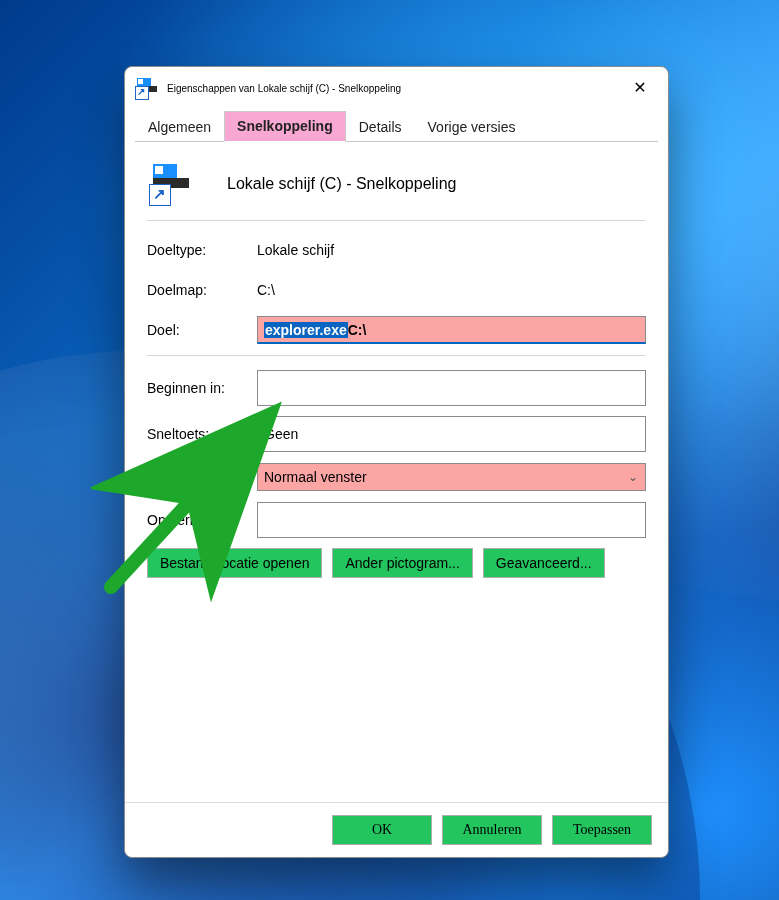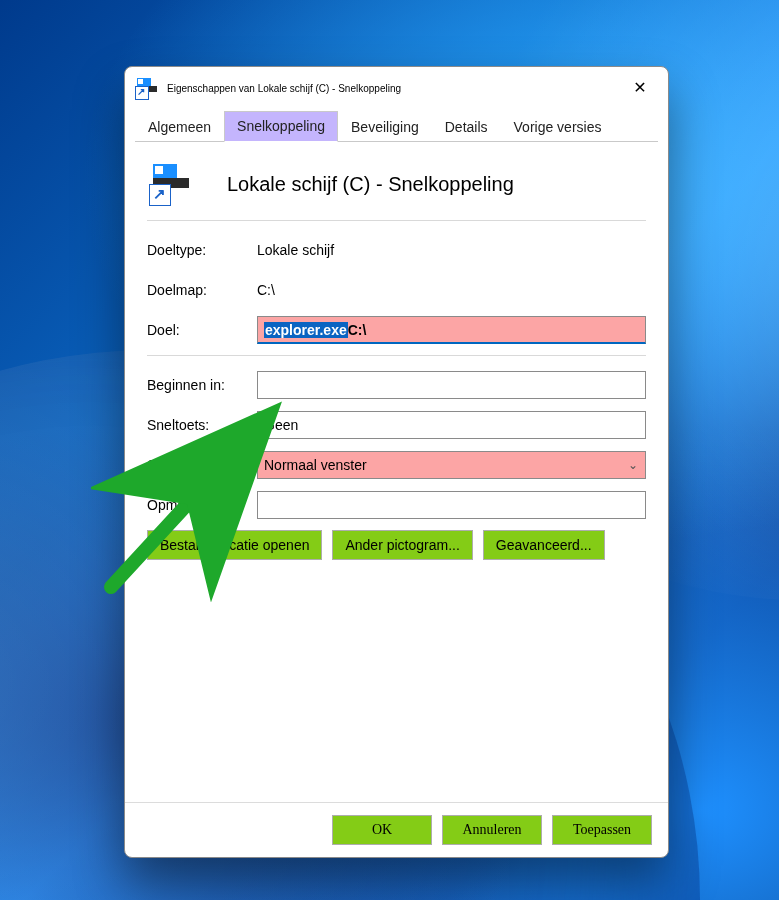--- a/index.html
+++ b/index.html
@@ -28,49 +28,49 @@
 
   .shortcut-file-icon{position:relative;width:24px;height:24px;flex:0 0 24px;}
   .shortcut-file-icon .drv-top{position:absolute;left:2px;top:2px;width:14px;height:8px;background:#1a8fff;}
   .shortcut-file-icon .drv-top::before{content:"";position:absolute;left:1px;top:1px;width:5px;height:5px;background:#fff;}
   .shortcut-file-icon .drv-bot{position:absolute;left:2px;top:10px;width:20px;height:6px;background:#2b2b2b;}
   .shortcut-file-icon .arrow{position:absolute;left:0;bottom:0;width:12px;height:12px;background:#fff;border:1px solid #1a62c8;}
   .shortcut-file-icon .arrow::after{content:"↗";position:absolute;left:1px;top:-1px;font-size:10px;color:#1a62c8;font-weight:bold;}
 
   .tabs{display:flex;align-items:flex-end;padding:0 10px;height:32px;}
   .tab{padding:6px 12px 7px;font-size:14px;color:#222;cursor:default;border:1px solid transparent;border-bottom:none;position:relative;top:1px;}
-  .tab.active{background:#c4b5fd;border-color:#c9c9c9;border-bottom:1px solid #fff;z-index:2;}
+  .tab.active{background:#f9a8d4;border-color:#c9c9c9;border-bottom:1px solid #fff;z-index:2;font-weight:bold;}
   .tabline{height:1px;background:#c9c9c9;margin:0 10px;}
 
   .tabbody{flex:1;padding:14px 22px 0 22px;position:relative;}
 
   .hdr{display:flex;align-items:center;margin:6px 0 14px 2px;}
   .big-icon{position:relative;width:44px;height:44px;flex:0 0 44px;margin-right:34px;}
   .big-icon .drv-top{position:absolute;left:4px;top:2px;width:24px;height:14px;background:#1a8fff;}
   .big-icon .drv-top::before{content:"";position:absolute;left:2px;top:2px;width:8px;height:8px;background:#fff;}
   .big-icon .drv-bot{position:absolute;left:4px;top:16px;width:36px;height:10px;background:#2b2b2b;}
   .big-icon .arrow{position:absolute;left:0;bottom:0;width:20px;height:20px;background:#fff;border:1px solid #1a62c8;}
   .big-icon .arrow::after{content:"↗";position:absolute;left:3px;top:0;font-size:15px;color:#1a62c8;font-weight:bold;}
-  .hdr-title{font-size:20px;}
+  .hdr-title{font-size:16px;}
 
   .sep{height:1px;background:#d9d9d9;margin:8px 0 14px;}
 
   .row{display:flex;align-items:center;min-height:30px;margin-bottom:10px;}
   .row .lbl{width:110px;flex:0 0 110px;}
   .row .val{flex:1;}
-  .txt{width:100%;height:28px;box-sizing:border-box;border:1px solid #8a8a8a;padding:0 6px;font:inherit;background:#fff;}
+  .txt{width:100%;height:36px;box-sizing:border-box;border:1px solid #8a8a8a;padding:0 6px;font:inherit;background:#fff;}
   .sel-wrap{position:relative;}
   .sel{width:100%;height:28px;box-sizing:border-box;border:1px solid #8a8a8a;padding:0 6px;display:flex;align-items:center;background:#fca5a5;}
   .chev{position:absolute;right:8px;top:7px;font-size:12px;color:#555;}
   .target-display{position:relative;height:28px;border:1px solid #8a8a8a;border-bottom:2px solid #0067c0;padding:4px 6px;display:flex;align-items:center;background:#fca5a5;box-sizing:border-box;font-weight:bold;}
   .target-display .hl{background:#0a64c2;color:#fff;padding:0 1px;}
   .target-display .rest{margin-left:0;}
 
   .btnrow{display:flex;gap:10px;margin-top:6px;}
-  .btn{height:30px;border:1px solid #adadad;background:#84cc16;padding:0 12px;font:inherit;cursor:default;display:flex;align-items:center;justify-content:center;}
+  .btn{height:30px;border:1px solid #adadad;background:#22c55e;padding:0 12px;font:inherit;cursor:default;display:flex;align-items:center;justify-content:center;}
 
   .footer{height:54px;border-top:1px solid #dcdcdc;display:flex;align-items:center;justify-content:flex-end;gap:10px;padding:0 16px;}
   .footer .btn{min-width:100px;font-family:Liberation Serif, serif;}
 
   
   .annot{position:absolute;left:-34px;top:250px;width:210px;height:210px;pointer-events:none;z-index:5;}
 </style>
 </head>
 <body>
 
@@ -86,21 +86,20 @@
     </div>
     <div class="title">Eigenschappen van Lokale schijf (C) - Snelkoppeling</div>
     <div class="close-btn">
       <span class="close-x">✕</span>
     </div>
   </div>
 
   <div class="tabs">
     <div class="tab">Algemeen</div>
     <div class="tab active">Snelkoppeling</div>
-    <div class="tab">Beveiliging</div>
     <div class="tab">Details</div>
     <div class="tab">Vorige versies</div>
   </div>
   <div class="tabline"></div>
 
   <div class="tabbody">
 
     <div class="hdr">
       <div class="big-icon">
         <div class="drv-top"></div>

